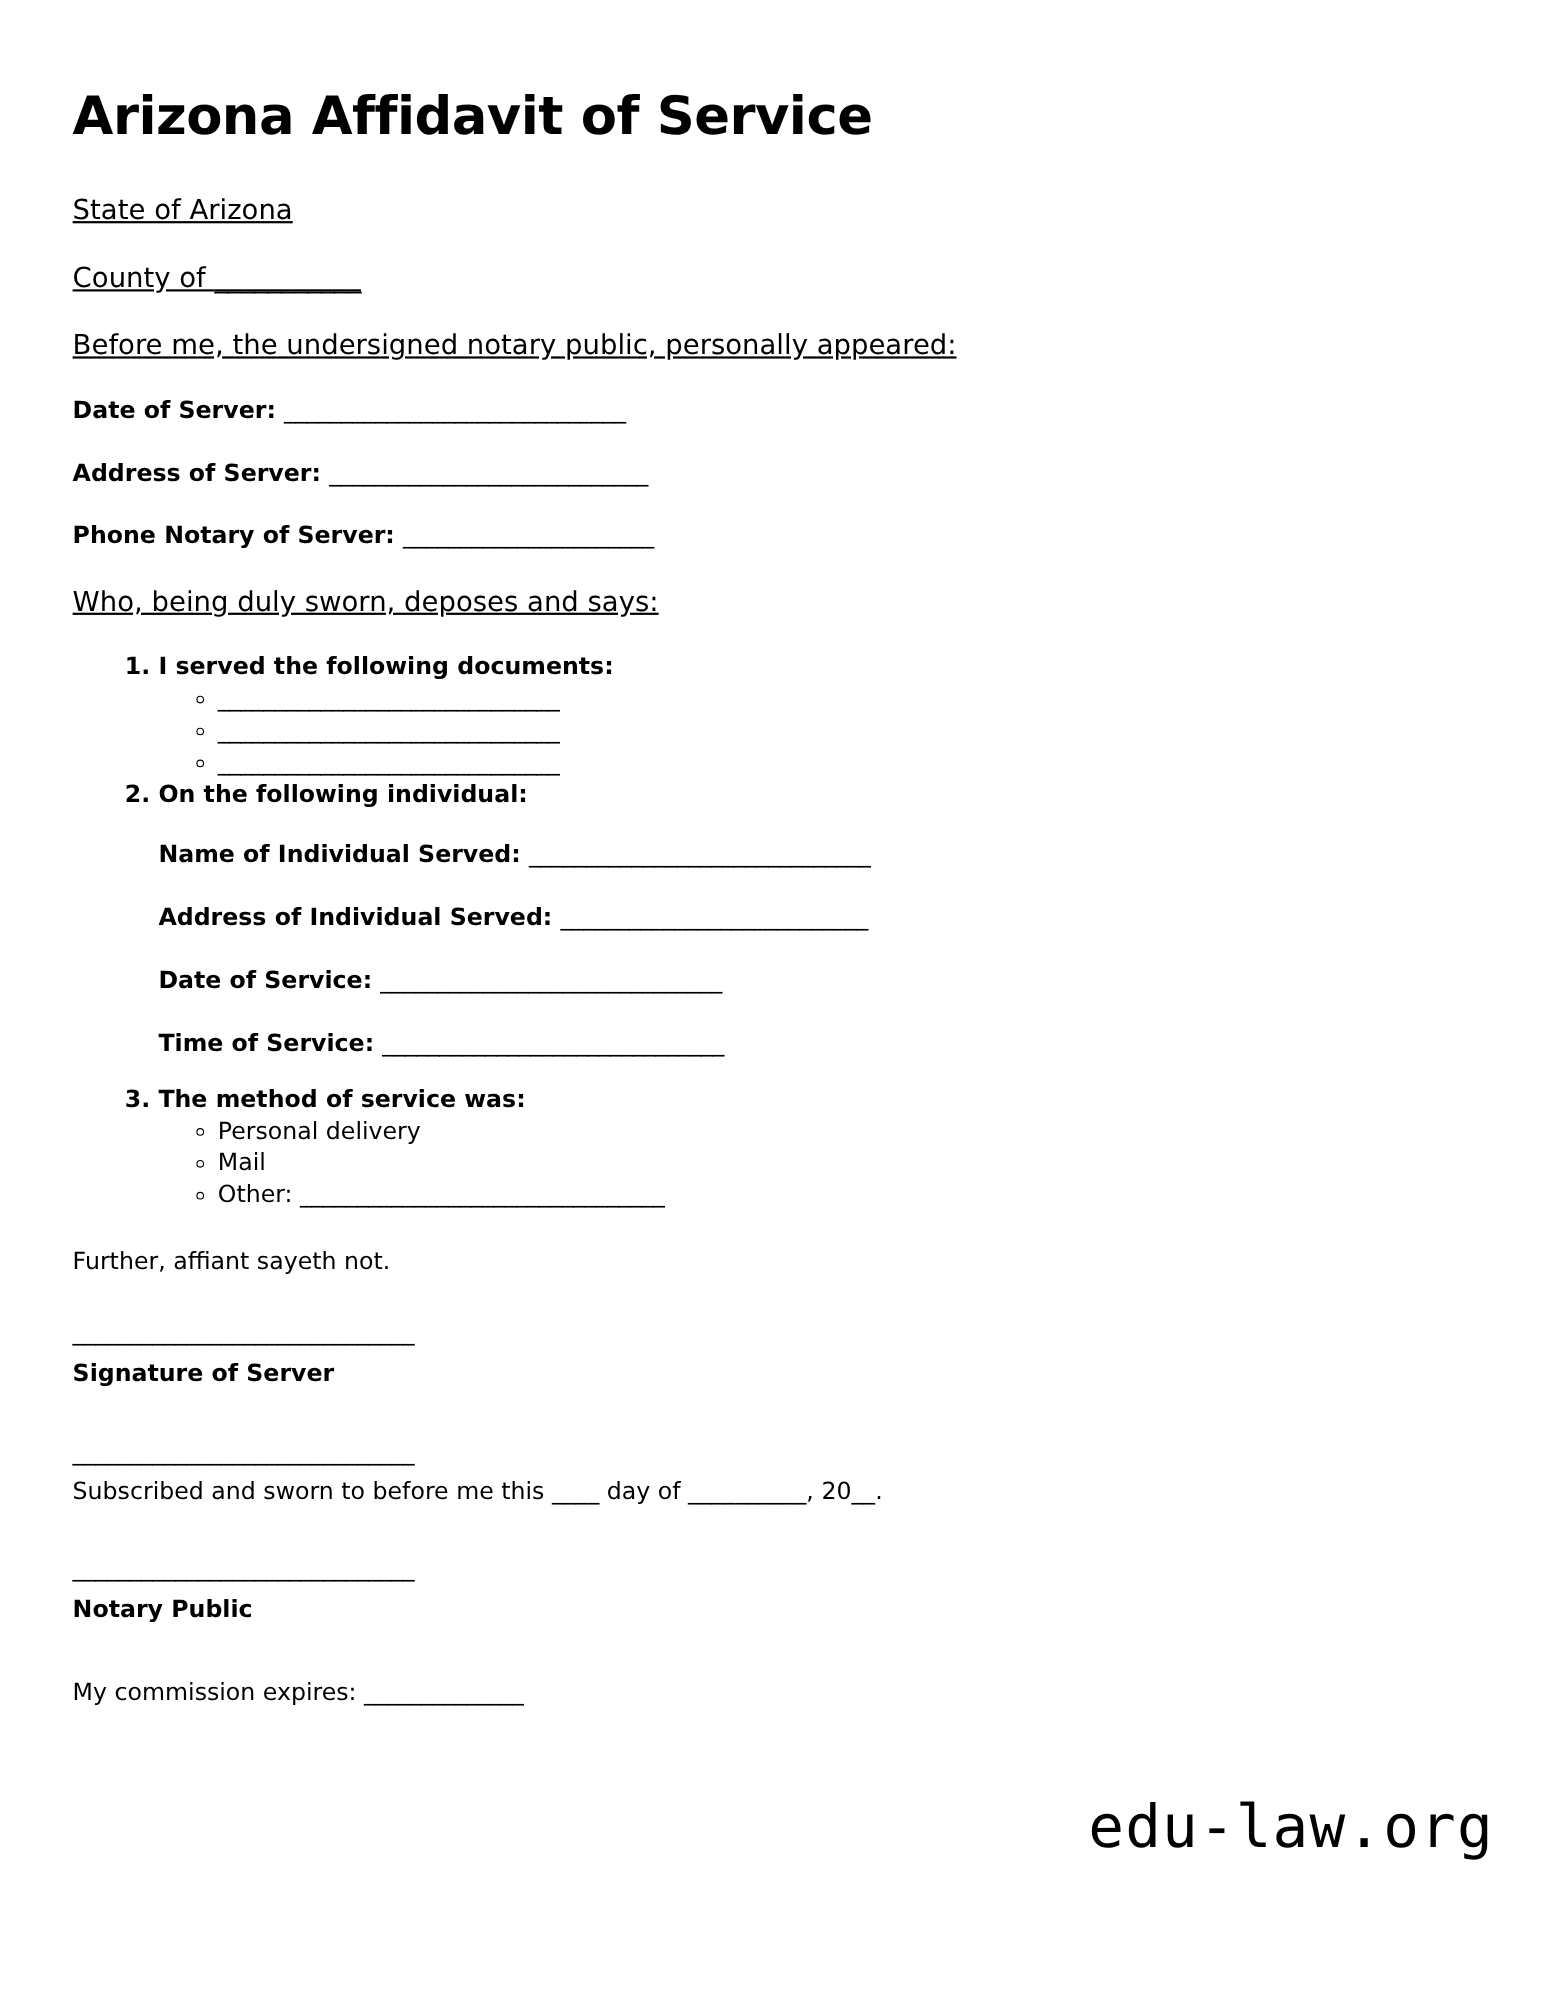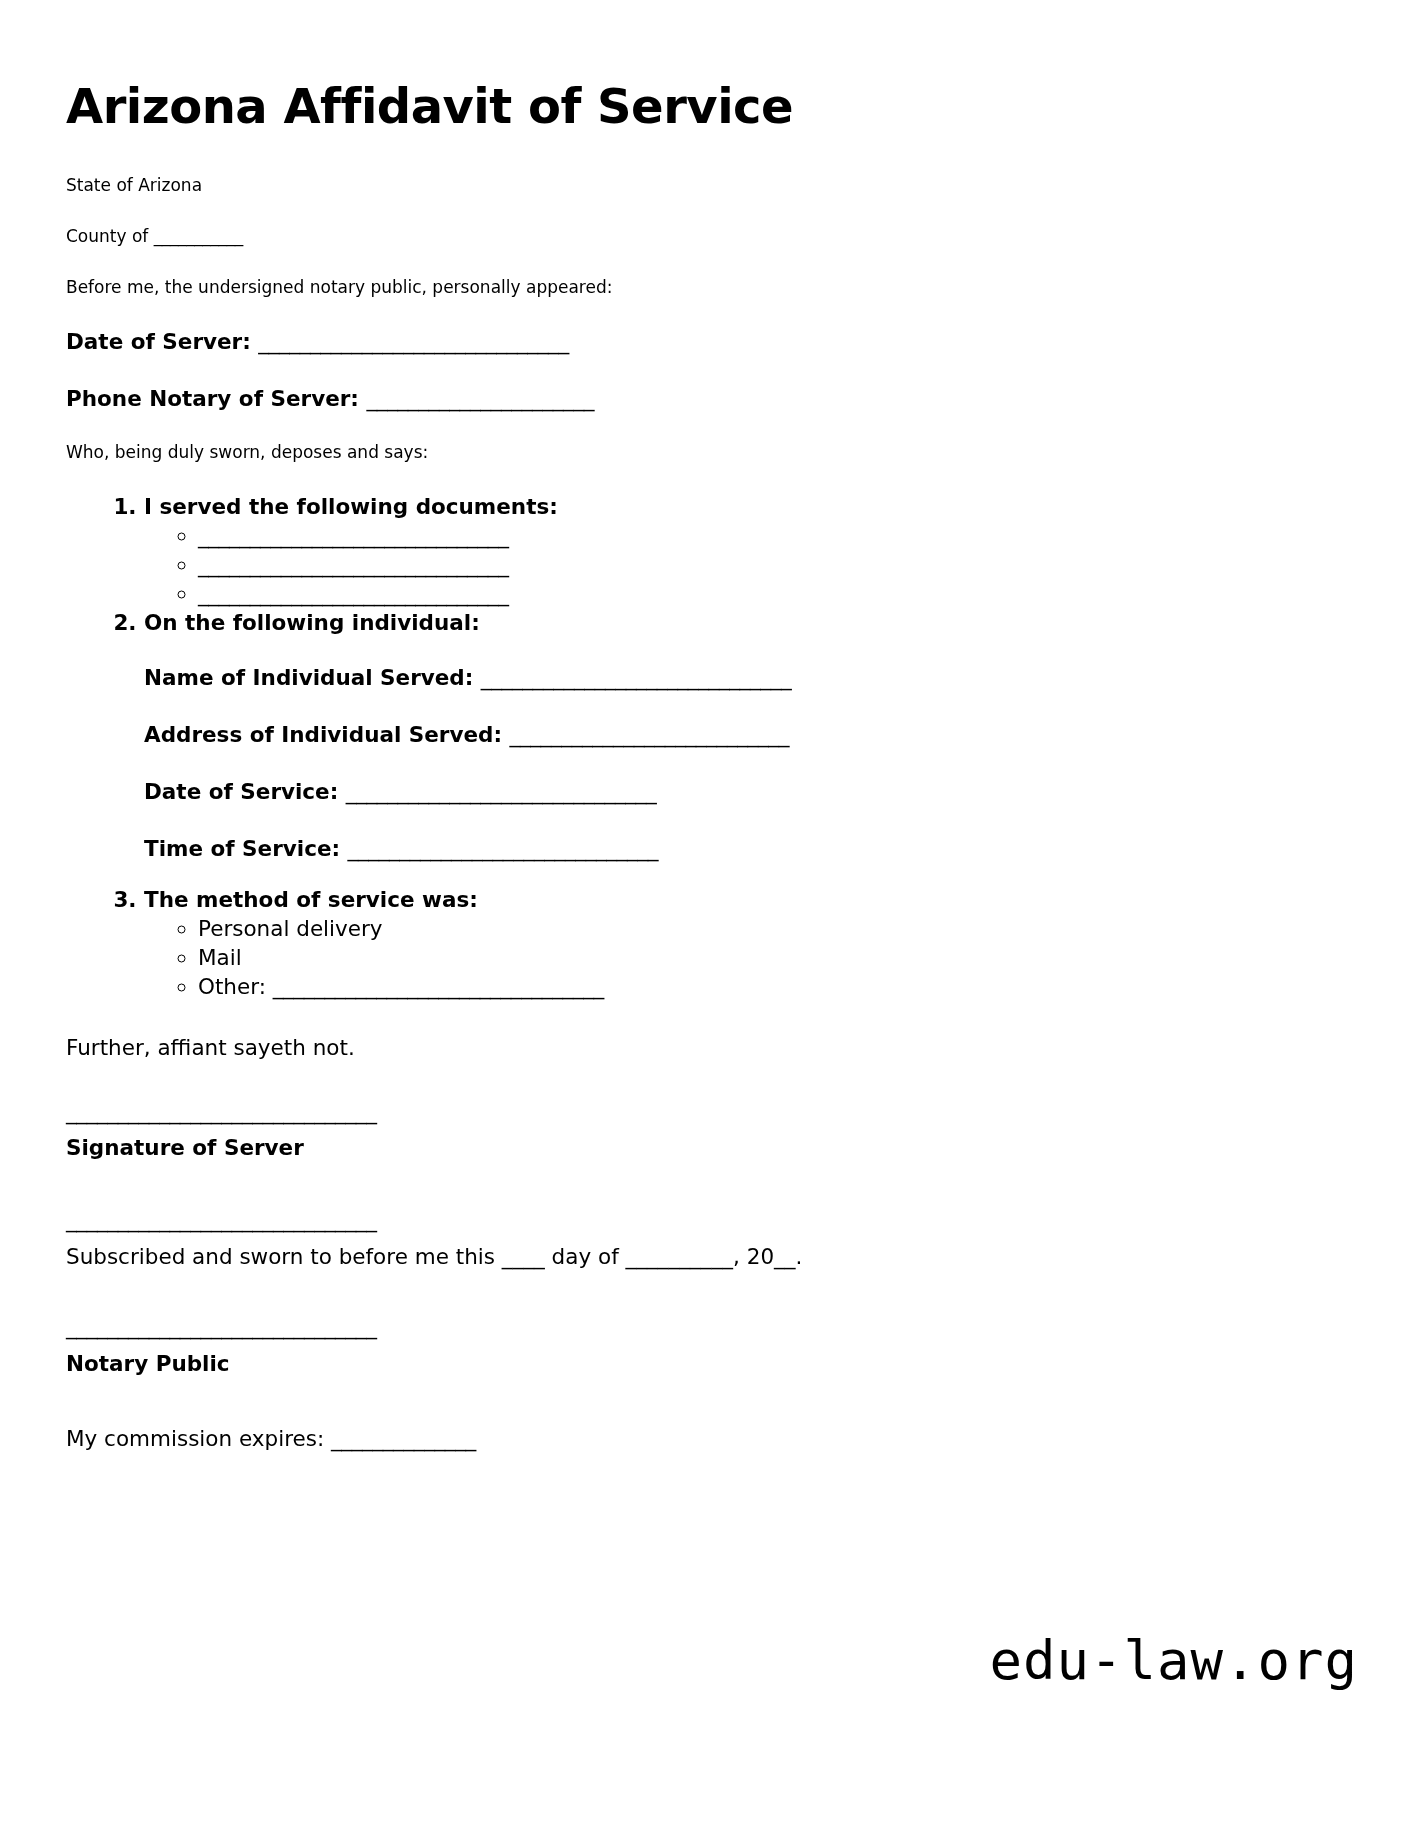--- a/index.html
+++ b/index.html
@@ -24,24 +24,25 @@
   }
   h1.doc-title {
     font-size: 48px;
     font-weight: bold;
     letter-spacing: -0.5px;
     margin: 8px 0 40px 0;
     line-height: 1.12;
     font-family: "DejaVu Sans", sans-serif;
   }
   p.body-line {
-    font-size: 17px;
+    font-size: 25px;
     line-height: 1.35;
     margin: 0 0 28px 0;
     font-weight: normal;
+    text-decoration: underline;
   }
   p.field-line {
     font-size: 21.5px;
     line-height: 1.35;
     margin: 0 0 28px 0;
     font-weight: bold;
   }
   .blank {
     font-weight: normal;
     letter-spacing: -0.4px;
@@ -143,20 +144,21 @@
   <h1 class="doc-title">Arizona Affidavit of Service</h1>
 
   <p class="body-line">State of Arizona</p>
 
   <p class="body-line"><span>County of </span><span class="blank">___________</span></p>
 
   <p class="body-line">Before me, the undersigned notary public, personally appeared:</p>
 
   <p class="field-line"><span>Date of Server: </span><span class="blank">______________________________</span></p>
 
+  <p class="field-line"><span>Address of Server: </span><span class="blank">____________________________</span></p>
 
   <p class="field-line"><span>Phone Notary of Server: </span><span class="blank">______________________</span></p>
 
   <p class="body-line">Who, being duly sworn, deposes and says:</p>
 
   <ol class="main-list">
 
     <li>
       <span>I served the following documents:</span>
       <ul class="sub-list">

